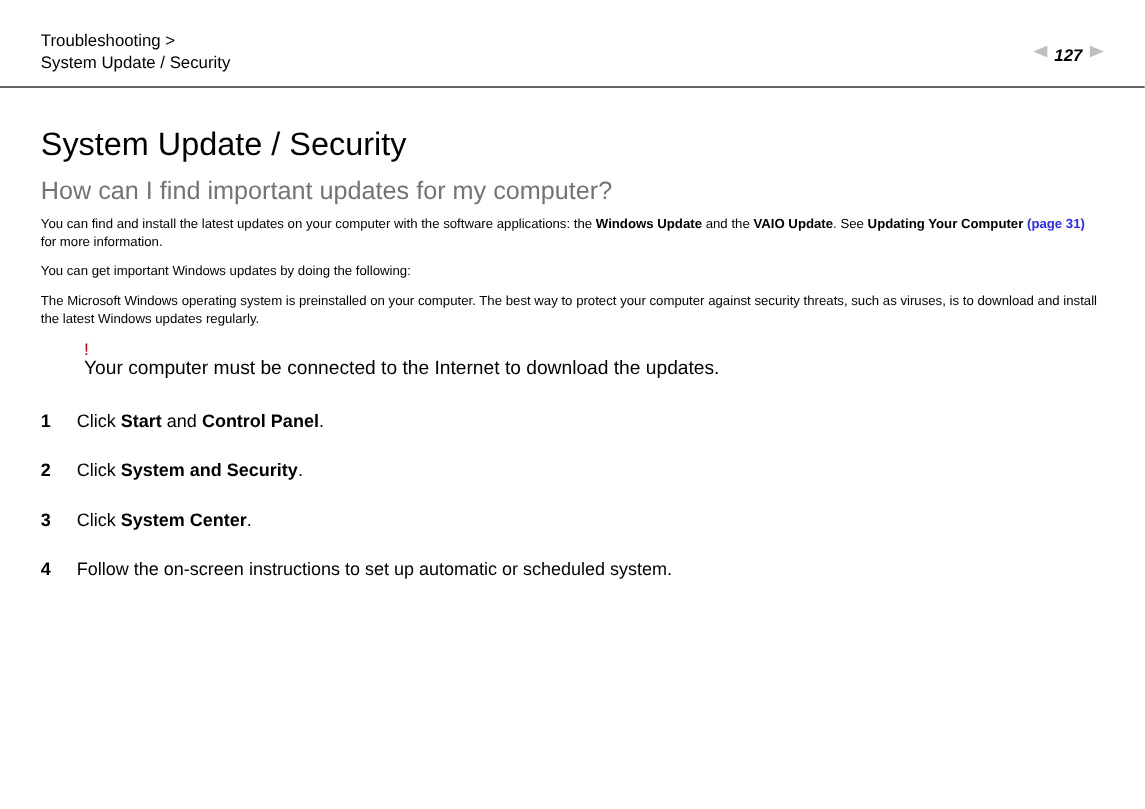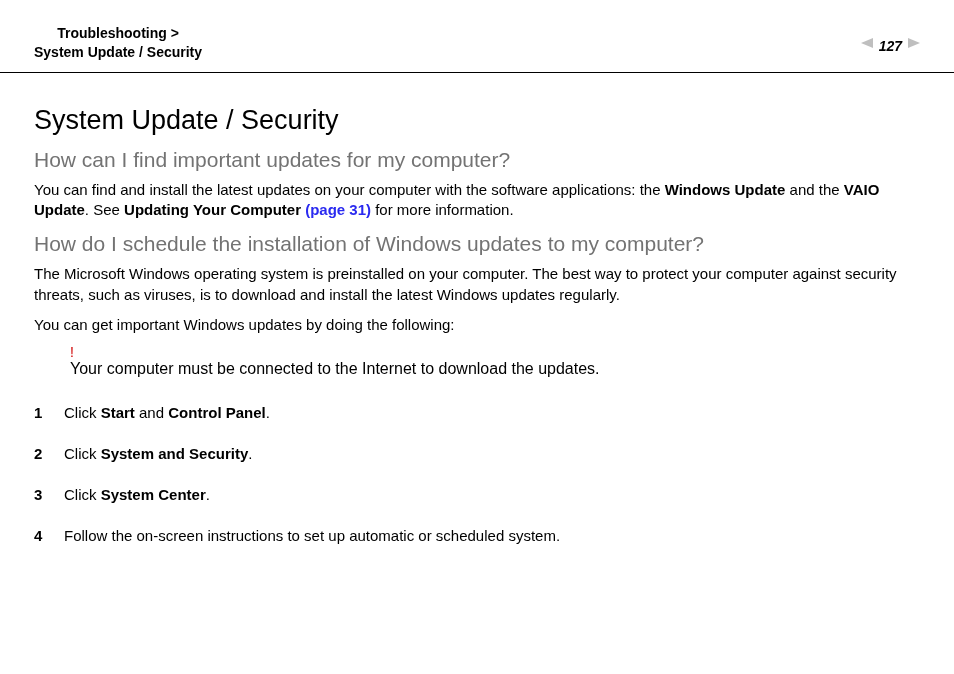--- a/index.html
+++ b/index.html
@@ -19,24 +19,23 @@
   }
   .header {
     display: flex;
     justify-content: space-between;
     align-items: flex-start;
     padding: 24px 34px 10px 34px;
     border-bottom: 1px solid #000;
   }
   .breadcrumb {
     font-size: 14px;
-    font-weight: bold;
+    font-weight: normal;
     line-height: 1.35;
     color: #000;
-    text-align: center;
   }
   .pagenum-wrap {
     display: flex;
     gap: 6px;
     padding-top: 14px;
   }
   .pagenum {
     font-size: 14px;
     font-weight: bold;
     font-style: italic;
@@ -58,21 +57,21 @@
     letter-spacing: 0px;
   }
   h2.question {
     font-size: 21px;
     font-weight: 400;
     color: #737373;
     margin: 12px 0 8px 0;
     letter-spacing: 0px;
   }
   p.body {
-    font-size: 15px;
+    font-size: 11px;
     line-height: 1.35;
     margin: 6px 0 10px 0;
   }
   .bold { font-weight: bold; }
   .link {
     color: #2a2af0;
     font-weight: bold;
   }
   .note-block {
     margin: 6px 0 10px 36px;
@@ -134,23 +133,22 @@
   </div>
 
   <div class="content">
     <h1 class="title">System Update / Security</h1>
 
     <h2 class="question">How can I find important updates for my computer?</h2>
     <p class="body">
       <span>You can find and install the latest updates on your computer with the software applications: the </span><span class="bold">Windows Update</span><span> and the </span><span class="bold">VAIO Update</span><span>. See </span><span class="bold">Updating Your Computer </span><span class="link">(page 31)</span><span> for more information.</span>
     </p>
 
-    <h2 class="question">How do I schedule the installation of Windows updates to my computer?</h2>
+    <p class="body">You can get important Windows updates by doing the following:</p>
     <p class="body">The Microsoft Windows operating system is preinstalled on your computer. The best way to protect your computer against security threats, such as viruses, is to download and install the latest Windows updates regularly.</p>
-    <p class="body">You can get important Windows updates by doing the following:</p>
 
     <div class="note-block">
       <div class="note-bang">!</div>
       <div class="note-text">Your computer must be connected to the Internet to download the updates.</div>
     </div>
 
     <ol class="steps">
       <li>
         <span class="num">1</span>
         <span class="step-text">

